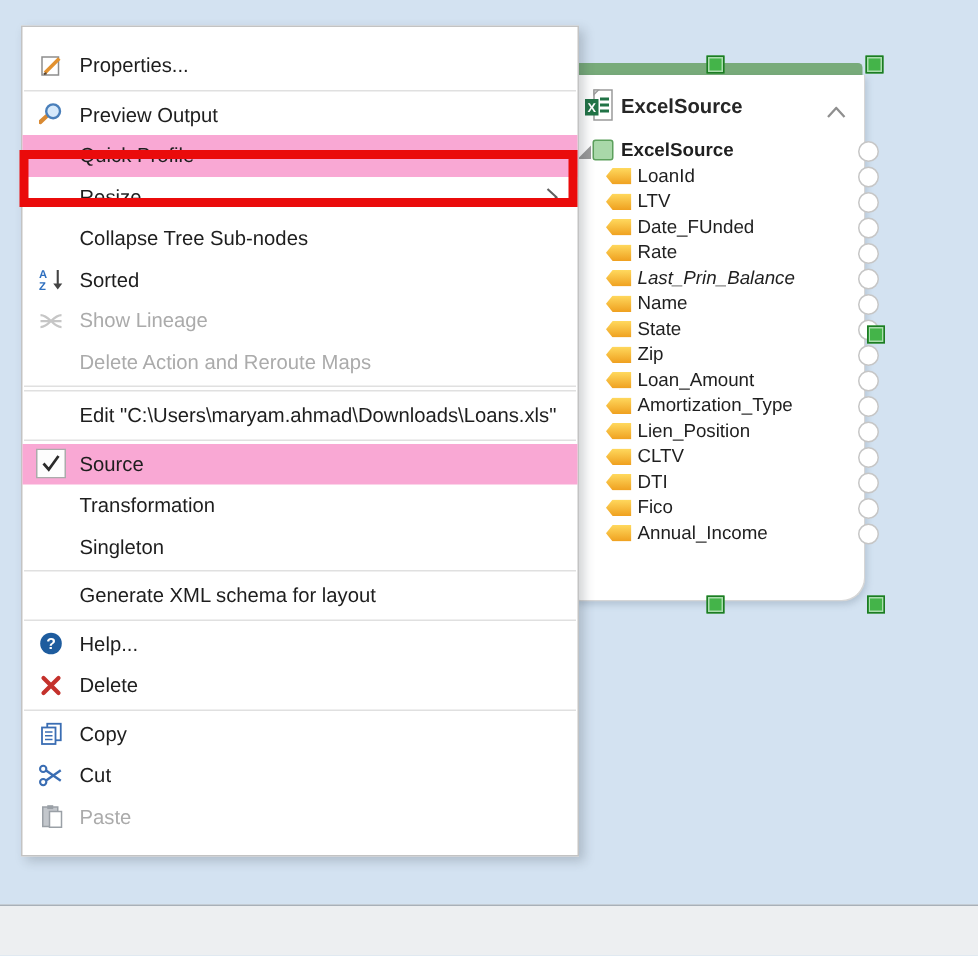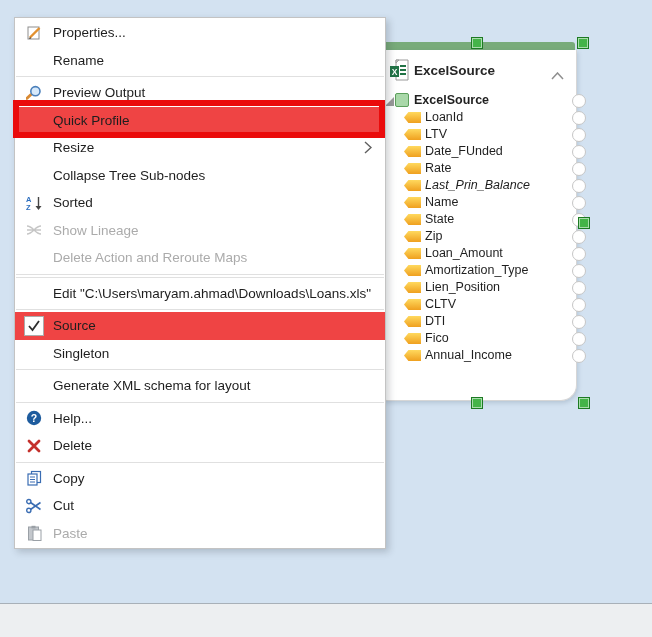--- a/index.html
+++ b/index.html
@@ -34,24 +34,24 @@
   .tag-icon{position:absolute;left:20px;top:3px;width:17px;height:11px;
     background:linear-gradient(#ffd95e,#efa01f);
     clip-path:polygon(0 50%,26% 0,100% 0,100% 100%,26% 100%);}
   .port{position:absolute;left:188px;width:12px;height:12px;border-radius:50%;
     background:#ffffff;border:1px solid #c6c6c6;z-index:2;}
   .handle{position:absolute;width:10px;height:10px;background:#44b449;
     border:1px solid #1d7a24;box-shadow:inset 0 0 0 1px rgba(255,255,255,.55);z-index:3;}
 
   
   .menu{position:absolute;left:14px;top:17px;width:370px;z-index:5;
-    background:#ffffff;border:1px solid #c3c3c3;padding:1px 0;
+    background:#ffffff;border:1px solid #c3c3c3;padding:12px 0;
     box-shadow:3px 3px 7px rgba(40,50,60,.22);text-align:center;}
   .menu-item{height:27.5px;display:flex;align-items:center;cursor:default;}
-  .menu-item.highlighted{background:#ef4444;}
+  .menu-item.highlighted{background:#f9a8d4;}
   .mi-icon{width:38px;flex:none;display:flex;align-items:center;justify-content:center;}
   .mi-label{font-size:13.5px;color:#1e1e1e;white-space:nowrap;}
   .menu-item.disabled .mi-label{color:#ababab;}
   .mi-arrow{margin-left:auto;padding-right:13px;display:flex;align-items:center;}
   .menu-sep{height:1px;background:#e0e0e0;margin:2px 1px;}
 
   .red-box{position:absolute;left:13px;top:100px;width:372px;height:38px;
     box-sizing:border-box;z-index:10;pointer-events:none;}
 </style>
 </head>
@@ -176,24 +176,20 @@
       <div class="menu-item">
         <span class="mi-icon">
           <svg width="16" height="16" viewBox="0 0 16 16">
             <rect x="2" y="2" width="11" height="12" fill="#ffffff" stroke="#8d8d8d"></rect>
             <line x1="4" y1="12.5" x2="13.5" y2="3" stroke="#e2912f" stroke-width="2.4"></line>
             <line x1="3.2" y1="13.4" x2="5" y2="12.8" stroke="#5a4632" stroke-width="1.4"></line>
           </svg>
         </span>
         <span class="mi-label">Properties...</span>
       </div>
-      <div class="menu-item">
-        <span class="mi-icon"></span>
-        <span class="mi-label">Rename</span>
-      </div>
       <div class="menu-sep"></div>
       <div class="menu-item">
         <span class="mi-icon">
           <svg width="16" height="16" viewBox="0 0 16 16">
             <line x1="5" y1="9.5" x2="0.8" y2="13.4" stroke="#d98a33" stroke-width="2.8" stroke-linecap="round"></line>
             <circle cx="9.4" cy="6.2" r="4.6" fill="#d6e9fb" stroke="#4a7fba" stroke-width="1.6"></circle>
           </svg>
         </span>
         <span class="mi-label">Preview Output</span>
       </div>
@@ -248,20 +244,24 @@
         <span class="mi-icon">
           <svg width="20" height="20" viewBox="0 0 20 20">
             <rect x="0.5" y="0.5" width="19" height="19" fill="#fdfdfd" stroke="#ababab"></rect>
             <polyline points="5,10 8.5,14 15,5" fill="none" stroke="#2b2b2b" stroke-width="1.8"></polyline>
           </svg>
         </span>
         <span class="mi-label">Source</span>
       </div>
       <div class="menu-item">
         <span class="mi-icon"></span>
+        <span class="mi-label">Transformation</span>
+      </div>
+      <div class="menu-item">
+        <span class="mi-icon"></span>
         <span class="mi-label">Singleton</span>
       </div>
       <div class="menu-sep"></div>
       <div class="menu-item">
         <span class="mi-icon"></span>
         <span class="mi-label">Generate XML schema for layout</span>
       </div>
       <div class="menu-sep"></div>
       <div class="menu-item">
         <span class="mi-icon">

